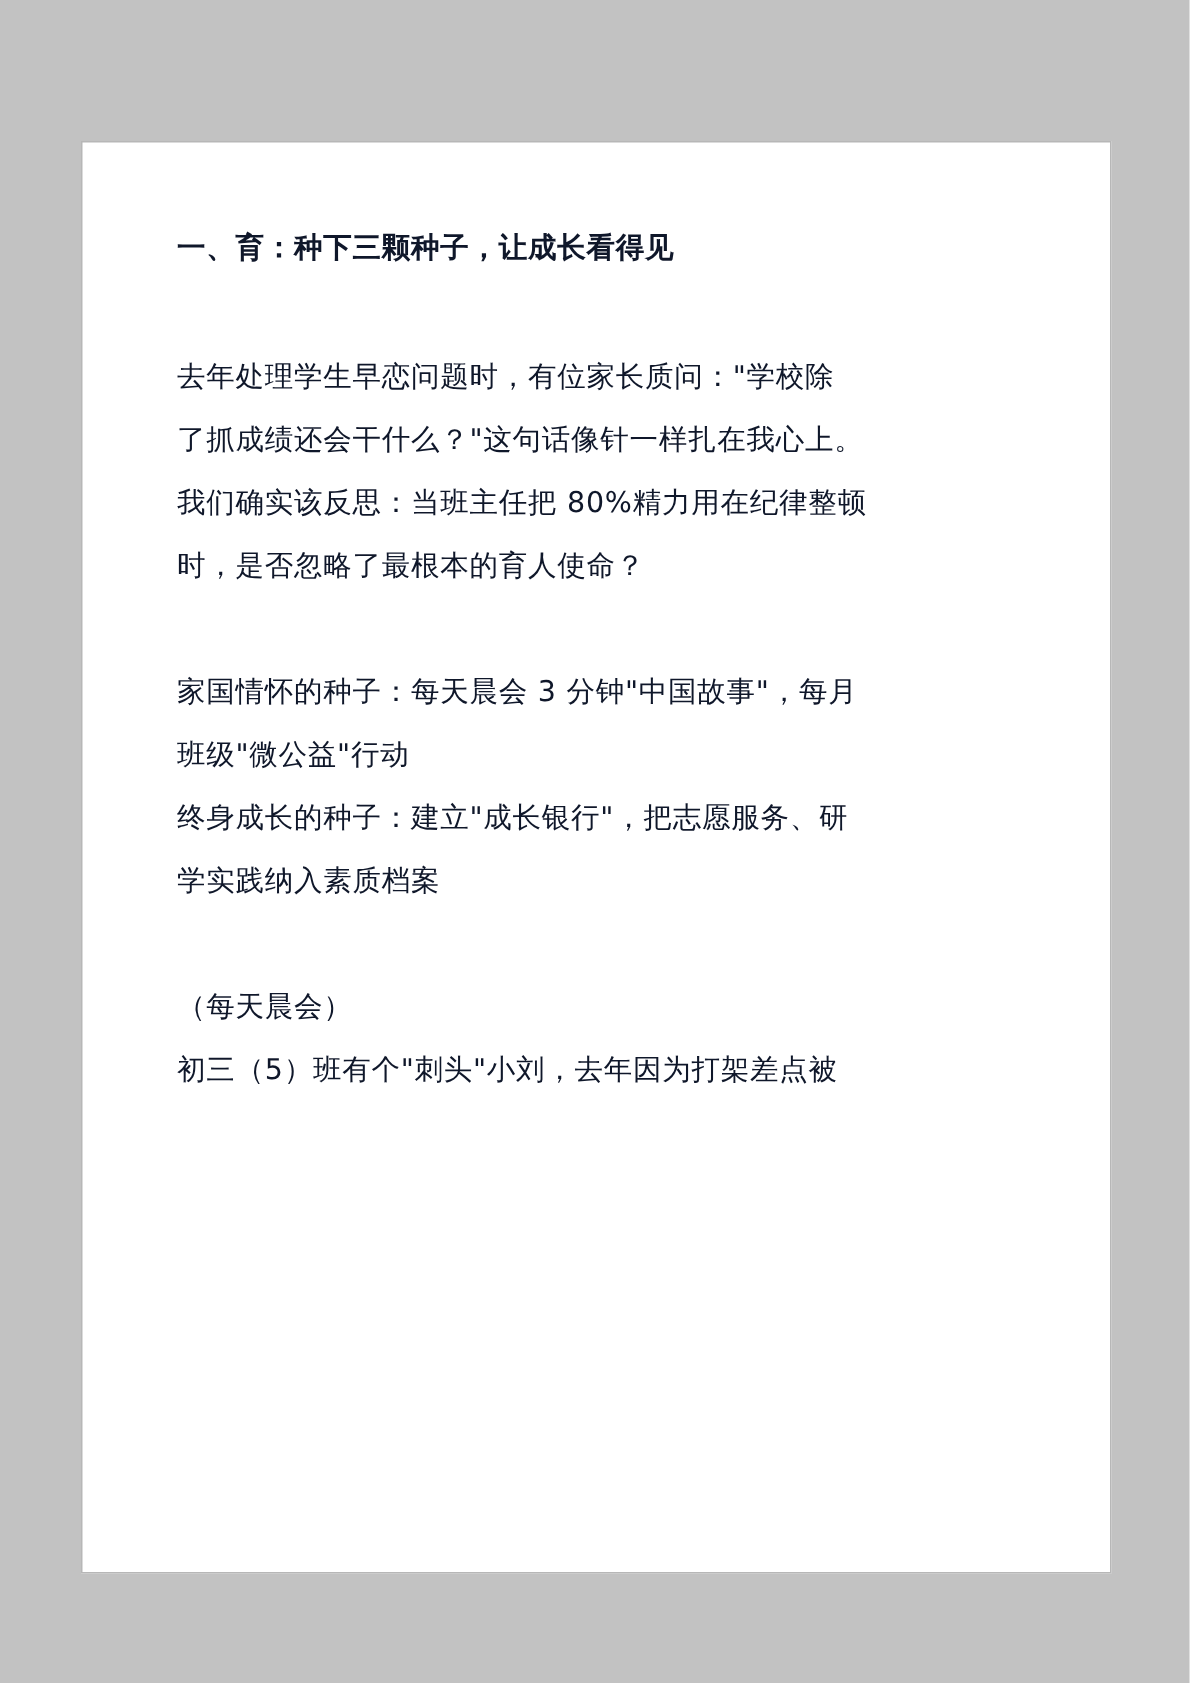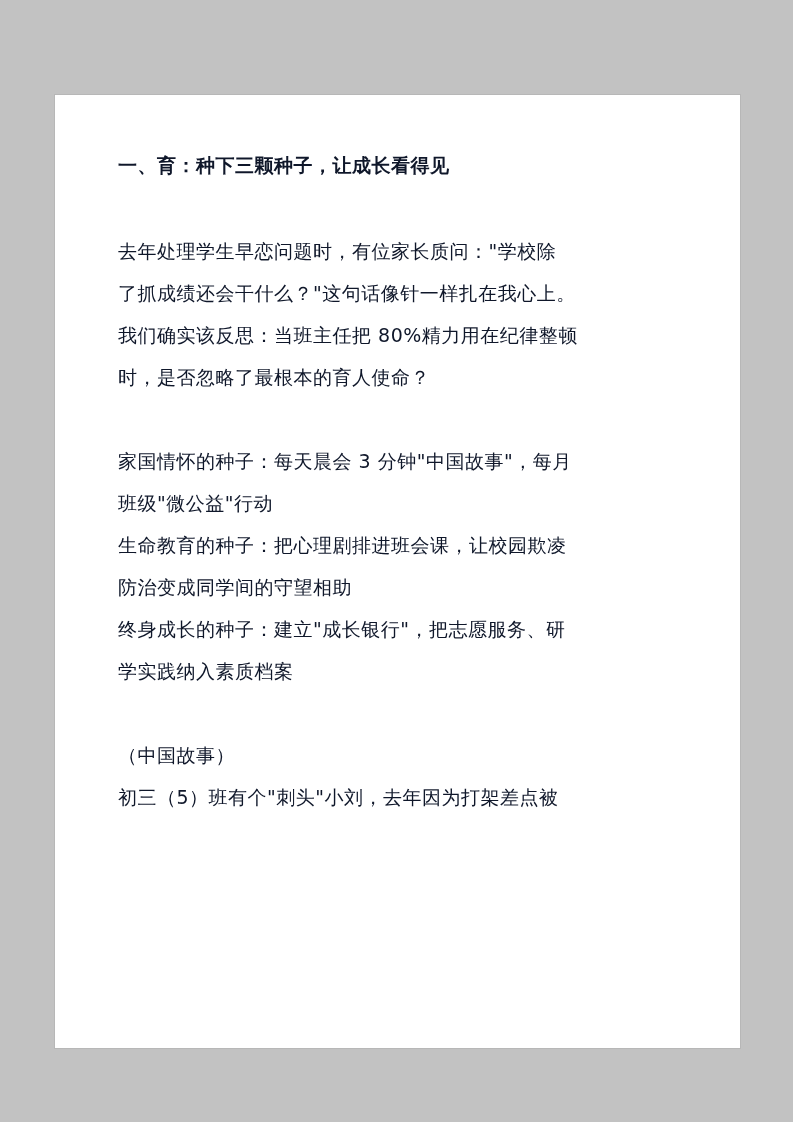--- a/index.html
+++ b/index.html
@@ -44,22 +44,20 @@
 
   <div class="doc-text gap-after">去年处理学生早恋问题时，有位家长质问："学校除
 了抓成绩还会干什么？"这句话像针一样扎在我心上。
 我们确实该反思：当班主任把 80%精力用在纪律整顿
 时，是否忽略了最根本的育人使命？</div>
 
 
   <div class="doc-text">家国情怀的种子：每天晨会 3 分钟"中国故事"，每月
 班级"微公益"行动</div>
 
-  <div class="doc-text">生命教育的种子：把心理剧排进班会课，让校园欺凌
-防治变成同学间的守望相助</div>
 
   <div class="doc-text gap-after">终身成长的种子：建立"成长银行"，把志愿服务、研
 学实践纳入素质档案</div>
 
-  <div class="doc-text">（中国故事）</div>
+  <div class="doc-text">（每天晨会）</div>
 
   <div class="doc-text">初三（5）班有个"刺头"小刘，去年因为打架差点被</div>
 </div>
 
 </body></html>

